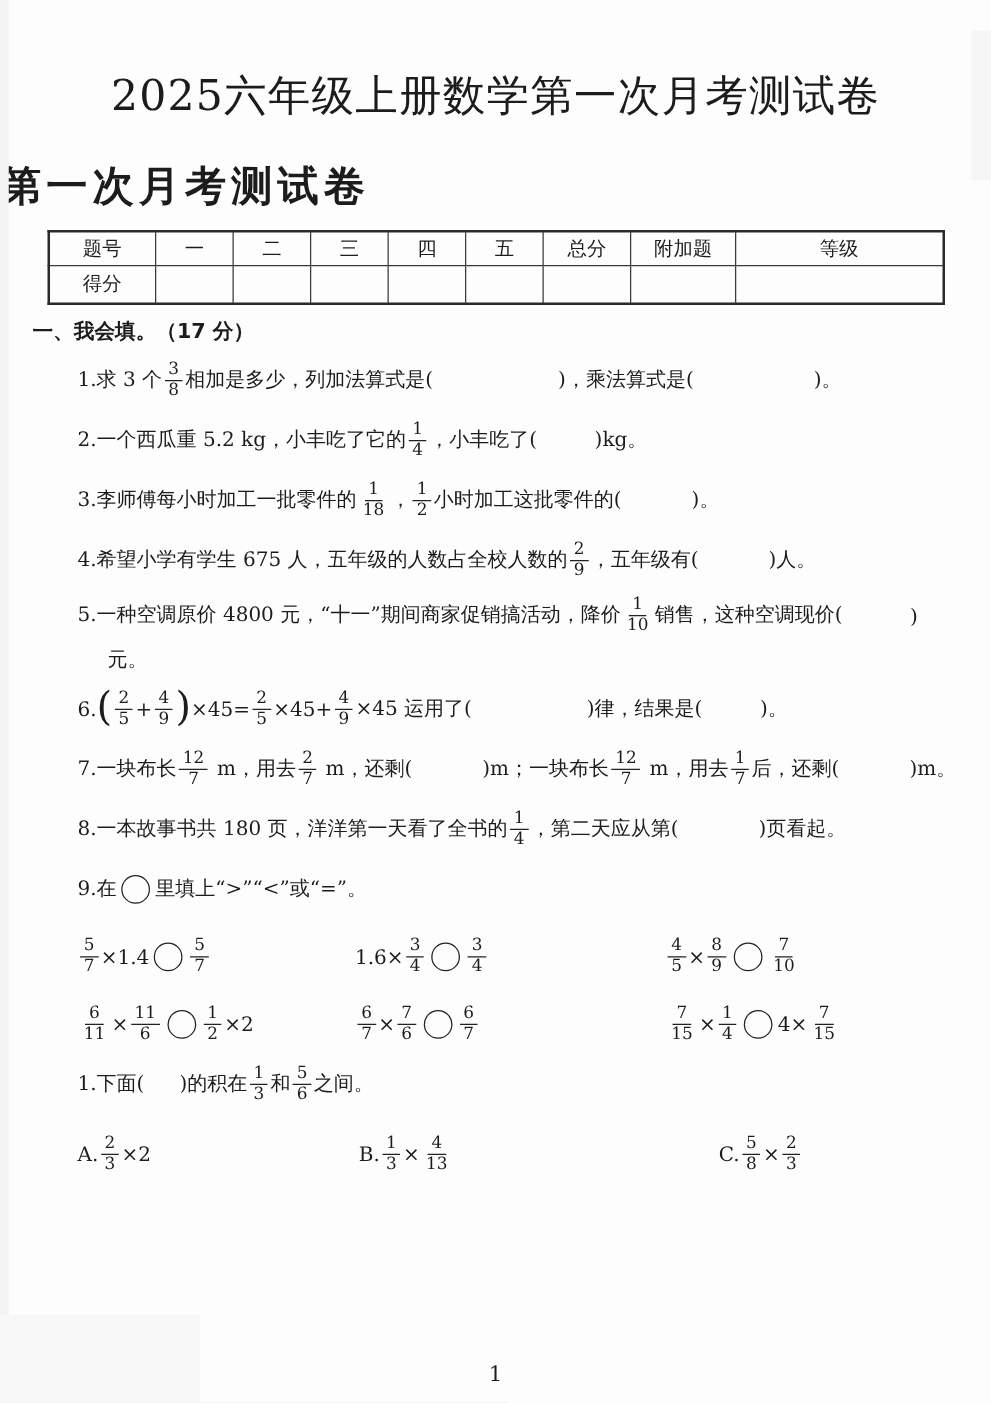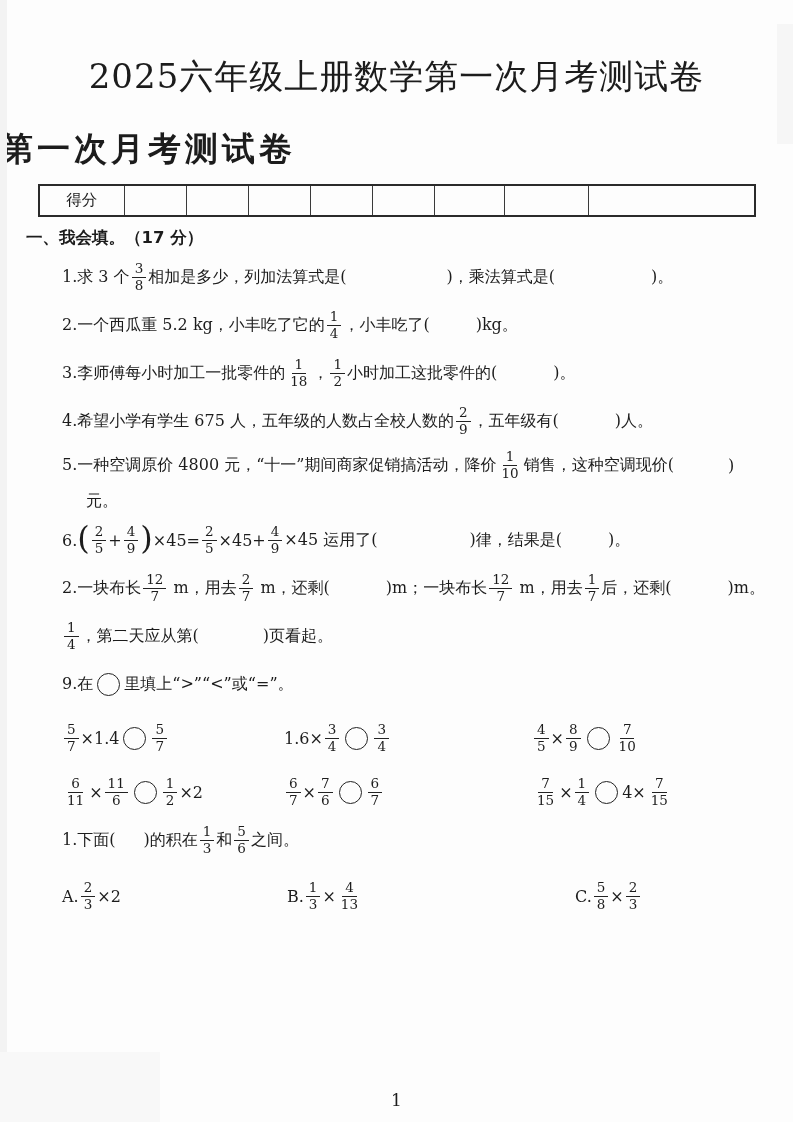--- a/index.html
+++ b/index.html
@@ -75,20 +75,31 @@
         <col style="width:62px">
         <col style="width:62px">
       <col style="width:62px">
         <col style="width:62px">
         <col style="width:62px">
       <col style="width:70px">
         <col style="width:84px">
         <col style="width:166px">
     </colgroup>
     <tbody>
+        <tr class="header-row">
+      <td>题号</td>
+      <td>一</td>
+      <td>二</td>
+      <td>三</td>
+      <td>四</td>
+      <td>五</td>
+      <td>总分</td>
+      <td>附加题</td>
+      <td>等级</td>
+    </tr>
     <tr class="score-row">
       <td>得分</td>
       <td></td>
       <td></td>
       <td></td>
       <td></td>
       <td></td>
       <td></td>
       <td></td>
       <td></td>
@@ -182,21 +193,21 @@
           <span class="num">4</span>
           <span class="den">9</span>
         </span>
         <span class="txt">×45 运用了(</span>
         <span class="blank" style="width: 92px;"></span>
         <span class="txt">)律，结果是(</span>
         <span class="blank" style="width: 46px;"></span>
         <span class="txt">)。</span>
       </div>
     <div class="question">
-        <span class="txt">2.一块布长</span>
+        <span class="txt">7.一块布长</span>
         <span class="frac">
           <span class="num">12</span>
           <span class="den">7</span>
         </span>
         <span class="txt"> m，用去</span>
         <span class="frac">
           <span class="num">2</span>
           <span class="den">7</span>
         </span>
         <span class="txt"> m，还剩(</span>
@@ -209,20 +220,21 @@
         <span class="txt"> m，用去</span>
         <span class="frac">
           <span class="num">1</span>
           <span class="den">7</span>
         </span>
         <span class="txt">后，还剩(</span>
         <span class="blank" style="width: 56px;"></span>
         <span class="txt">)m。</span>
       </div>
     <div class="question">
+        <span class="txt">8.一本故事书共 180 页，洋洋第一天看了全书的</span>
         <span class="frac">
           <span class="num">1</span>
           <span class="den">4</span>
         </span>
         <span class="txt">，第二天应从第(</span>
         <span class="blank" style="width: 64px;"></span>
         <span class="txt">)页看起。</span>
       </div>
     <div class="question">
         <span class="txt">9.在</span>

